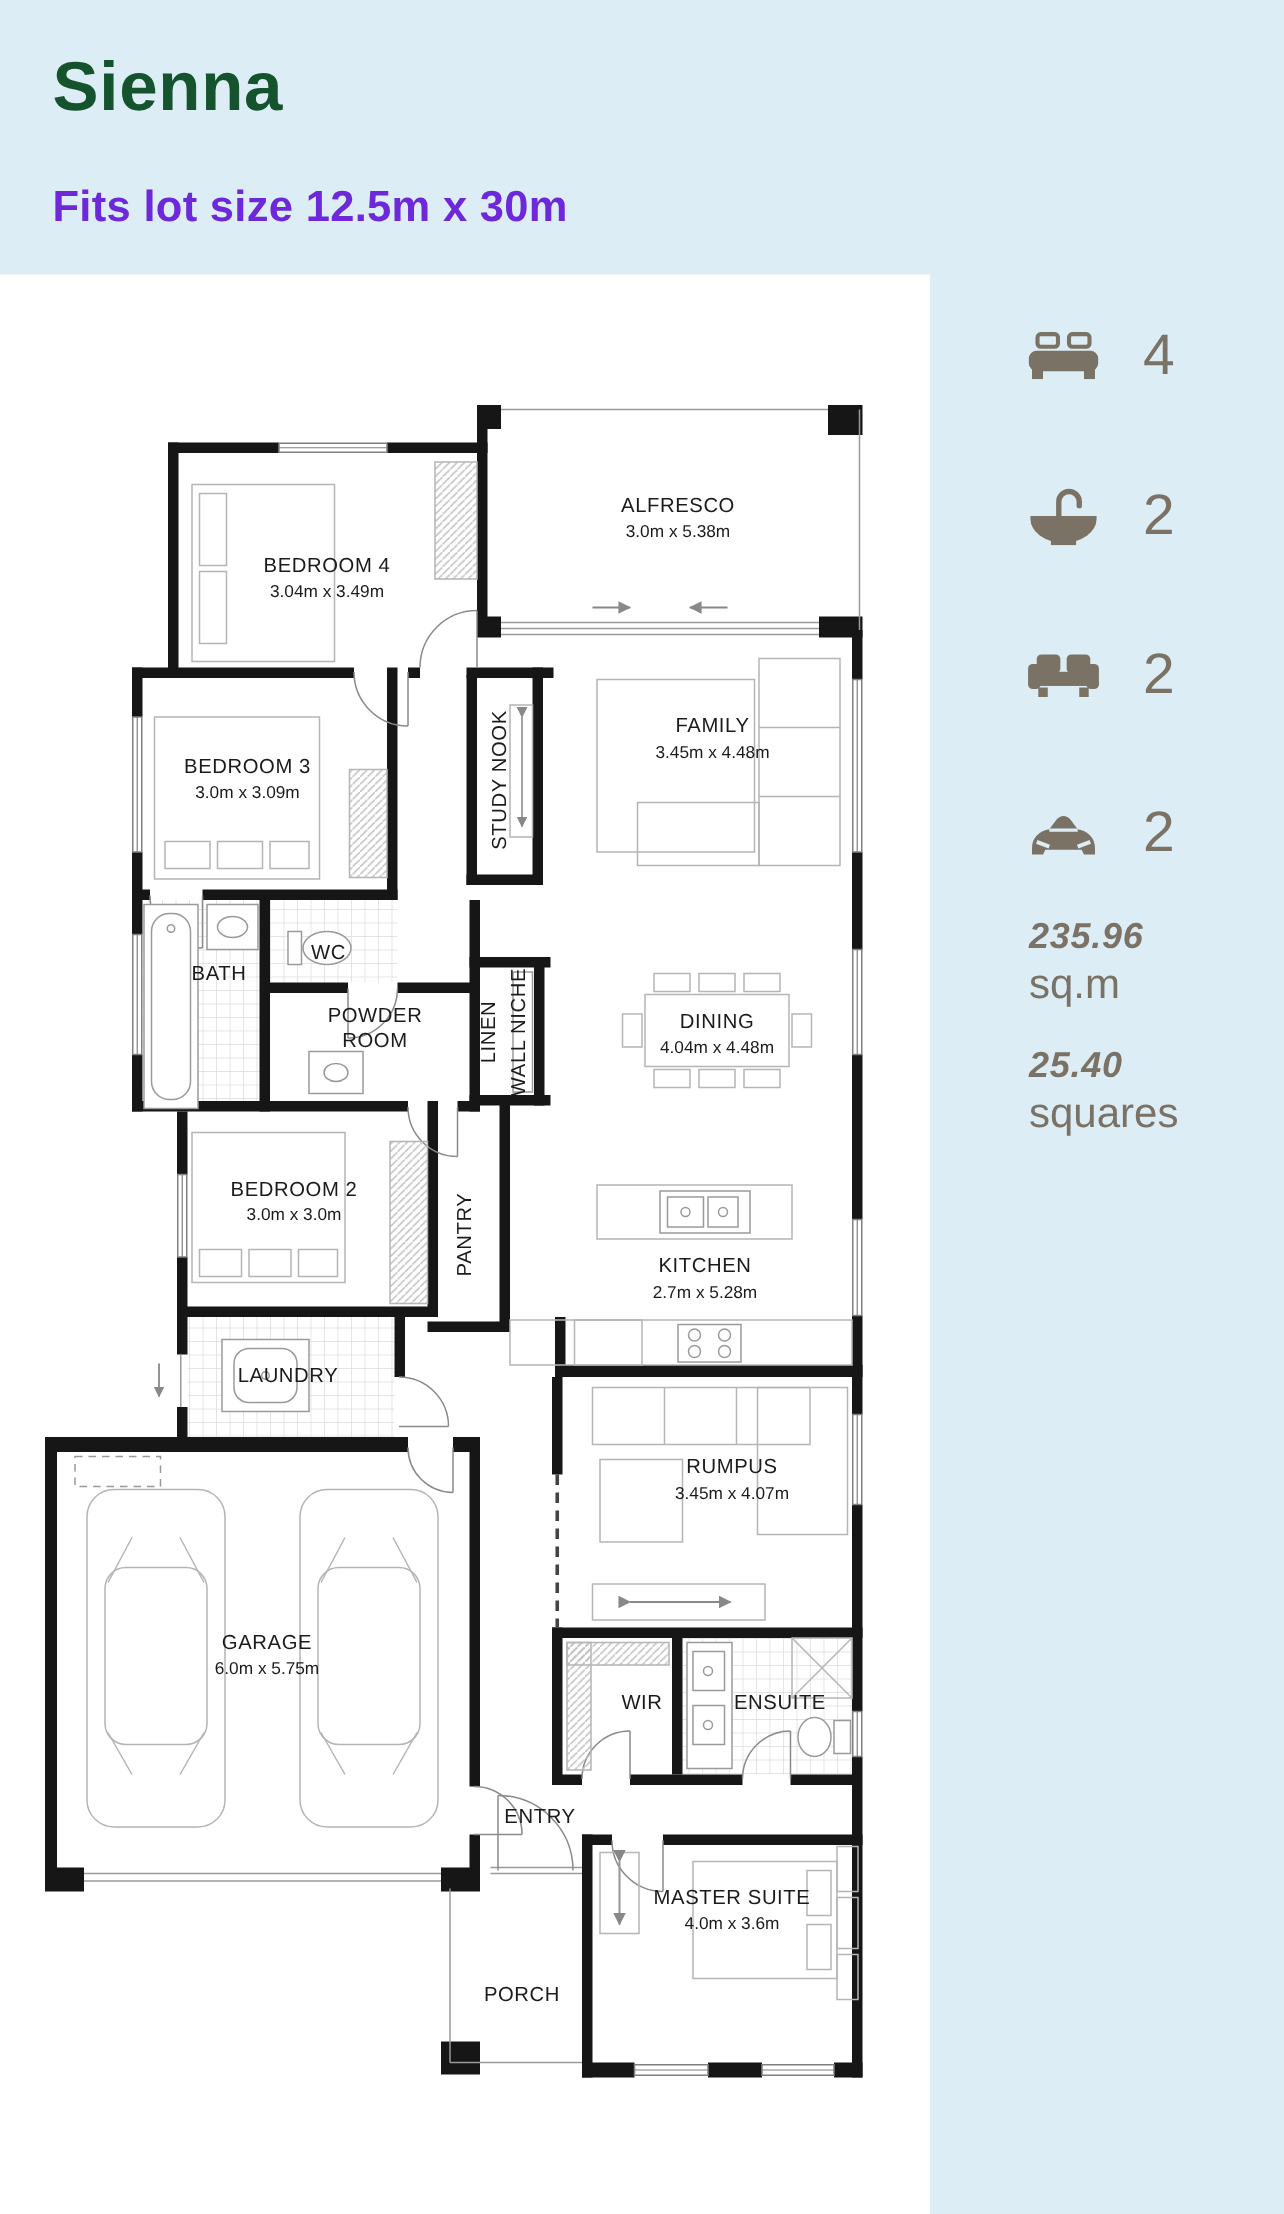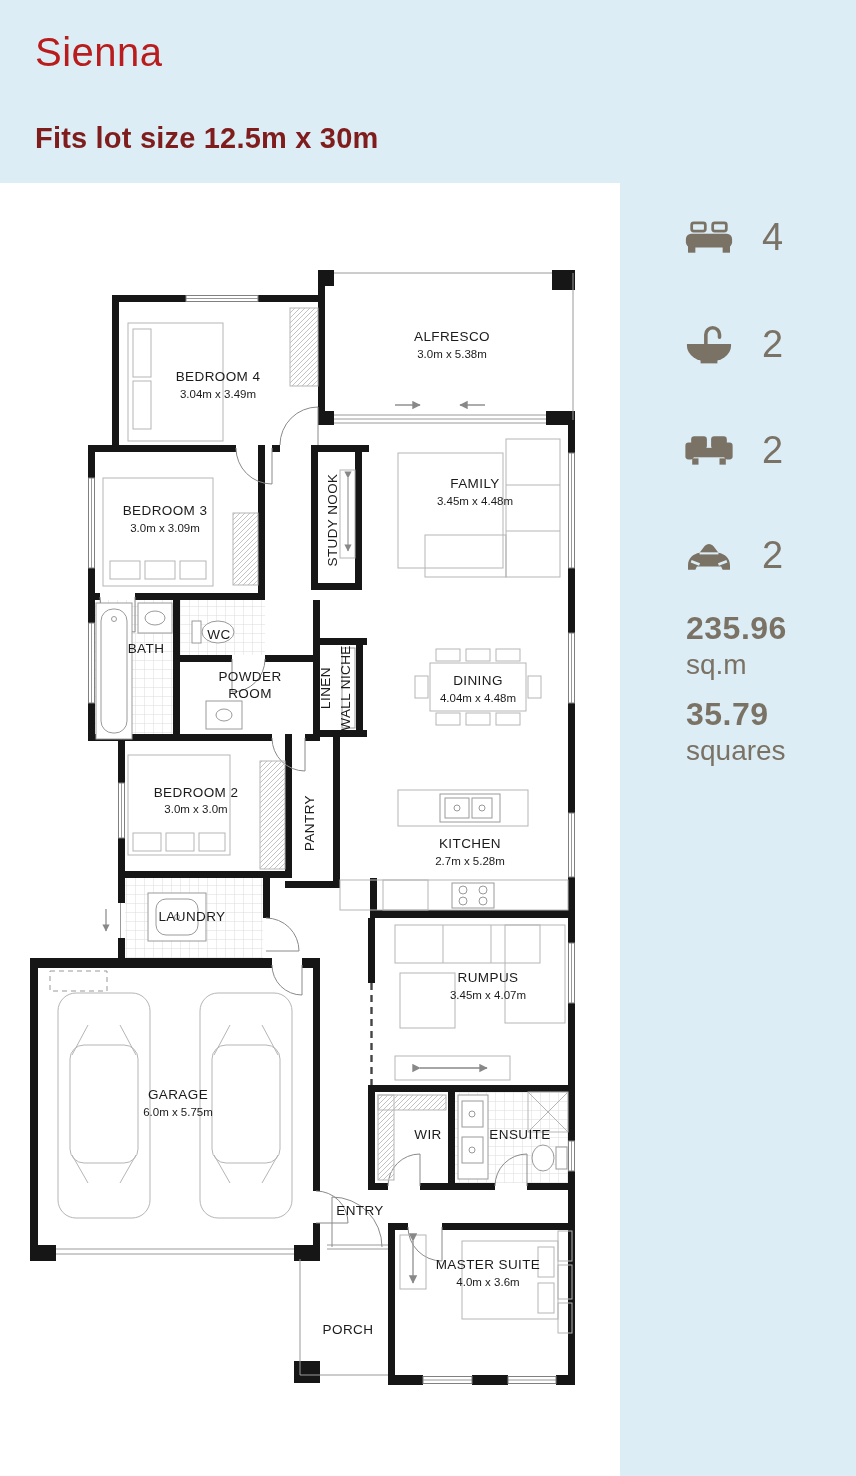--- a/index.html
+++ b/index.html
@@ -3,35 +3,35 @@
 <meta charset="utf-8">
 <style>
   html,body{margin:0;padding:0;}
   body{
     width:856px;height:1476px;position:relative;overflow:hidden;
     background:#ddedf5;
     font-family:"Liberation Sans",sans-serif;
   }
   .hdr-title{
     position:absolute;left:35px;top:30px;
-    font-size:40px;color:#b91c1c;letter-spacing:0.5px;font-weight:400;
+    font-size:46px;color:#14532d;letter-spacing:0.5px;font-weight:700;
   }
   .hdr-sub{
     position:absolute;left:35px;top:122px;
-    font-size:29px;color:#7f1d1d;font-weight:700;letter-spacing:0.2px;
+    font-size:29px;color:#6d28d9;font-weight:700;letter-spacing:0.2px;
   }
   .plan-panel{
     position:absolute;left:0;top:183px;width:620px;height:1293px;background:#ffffff;
   }
   .stats{position:absolute;left:0;top:0;width:856px;height:1476px;pointer-events:none;}
   .stat-row{position:absolute;left:684px;display:flex;align-items:center;}
   .stat-icon{width:50px;height:42px;flex:0 0 50px;}
   .stat-num{margin-left:28px;font-size:38px;color:#7b7266;}
   .area-block{position:absolute;left:686px;color:#7b7266;line-height:1.05;}
-  .area-val{font-size:32px;font-weight:700;letter-spacing:0.5px;}
+  .area-val{font-size:24px;font-weight:700;letter-spacing:0.5px;font-style:italic;}
   .area-unit{font-size:28px;margin-top:4px;}
   
   .rlabel{font-size:13.5px;fill:#1b1b1b;text-anchor:middle;letter-spacing:0.4px;font-family:"Liberation Sans",sans-serif;}
   .rdims{font-size:11.5px;fill:#1b1b1b;text-anchor:middle;font-family:"Liberation Sans",sans-serif;}
   .wall{fill:#161616;}
   .thin{stroke:#9a9a9a;stroke-width:1;fill:none;}
   .furn{stroke:#b5b5b5;stroke-width:1;fill:none;}
   .fix{stroke:#9a9a9a;stroke-width:1;fill:#fff;}
   .door{stroke:#8a8a8a;stroke-width:1;fill:none;}
   .win{fill:#ffffff;stroke:#808080;stroke-width:1;}
@@ -494,17 +494,17 @@
     </svg>
     <span class="stat-num">2</span>
   </div>
 
   <div class="area-block" style="top:612px;">
     <div class="area-val">235.96</div>
     <div class="area-unit">sq.m</div>
   </div>
 
   <div class="area-block" style="top:698px;">
-    <div class="area-val">35.79</div>
+    <div class="area-val">25.40</div>
     <div class="area-unit">squares</div>
   </div>
 
 </div>
 
 </body></html>

